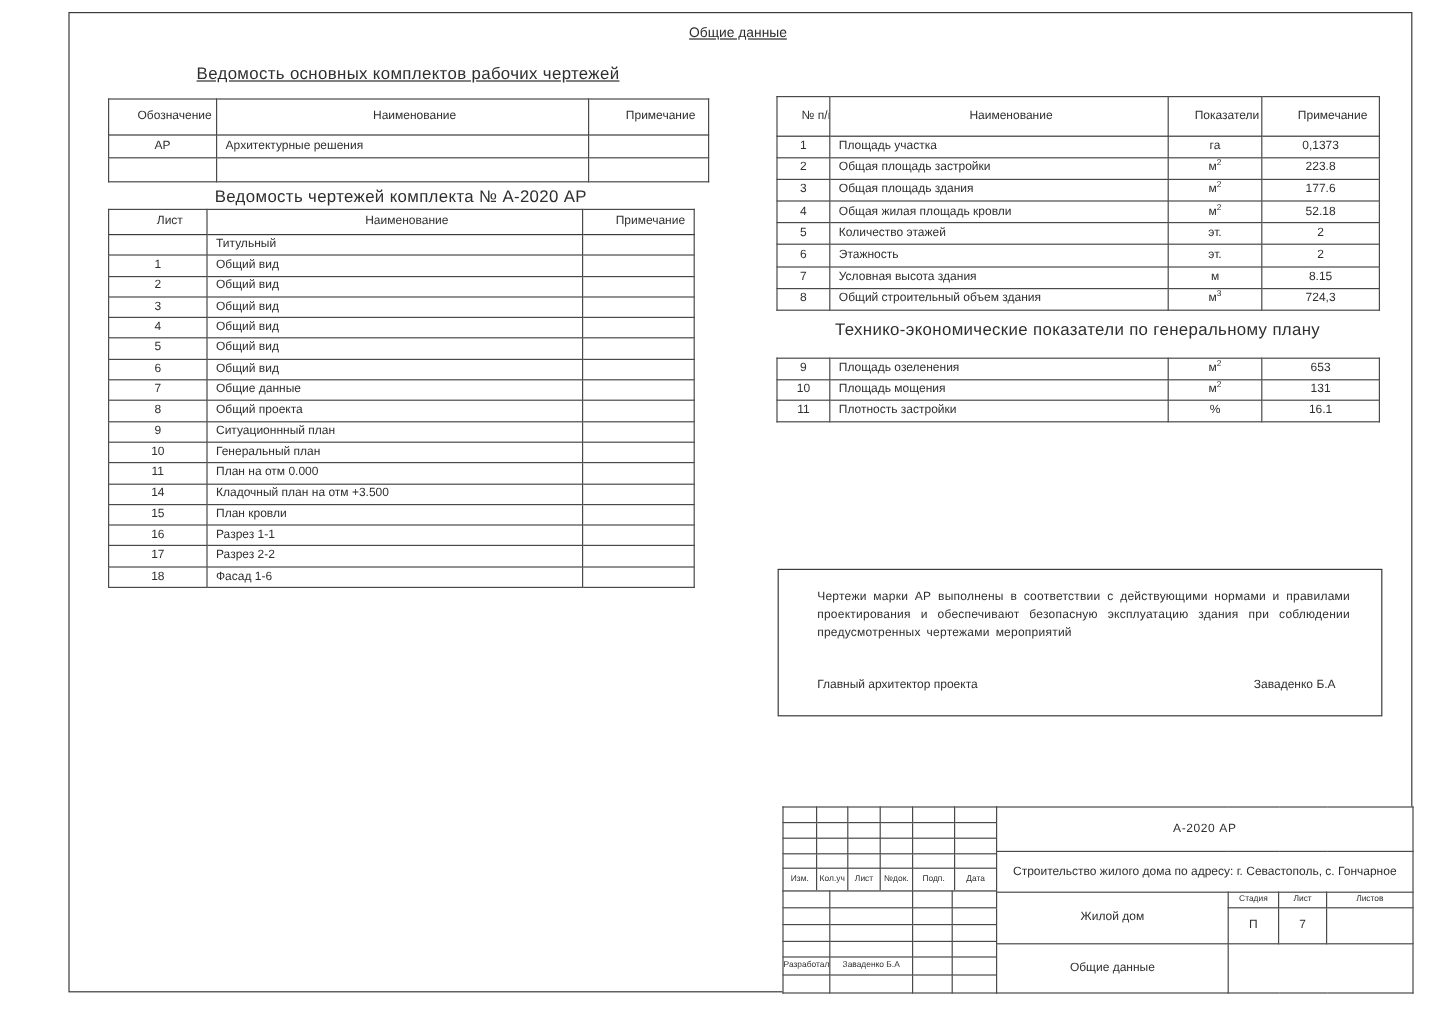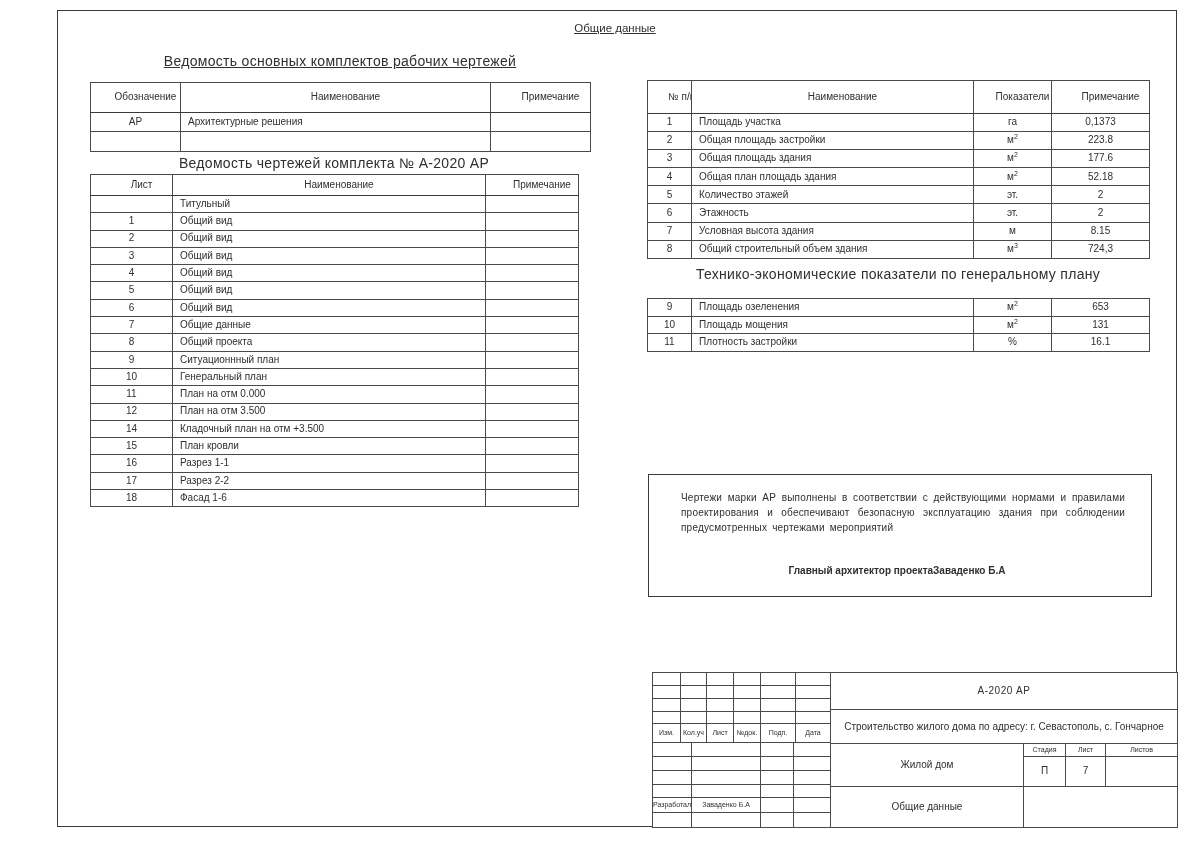--- a/index.html
+++ b/index.html
@@ -16,21 +16,21 @@
      vertical-align:middle;overflow:hidden;white-space:nowrap;}
   td.hdr{text-align:center;font-size:10px;padding-left:20px;}
   td.c{text-align:center;}
   td.l{text-align:left;padding-left:7px;}
   .hdrline td{border-bottom:1.6px solid #3a3a3a;}
   sup{font-size:7px;line-height:0;}
   .notes{border:1.2px solid #3a3a3a;box-sizing:border-box;}
   .notes p{margin:15px 26px 0 32px;font-size:10px;line-height:1.5;
            text-align:justify;letter-spacing:.2px;word-spacing:2px;}
   .notes .sigrow{position:absolute;left:32px;right:38px;bottom:20px;
-                 display:flex;justify-content:center;font-size:10px;font-weight:bold;}
+                 display:flex;justify-content:space-between;font-size:10px;}
   .stamp{box-sizing:border-box;}
   .stamp td{font-size:10px;}
   .stamp .tiny{font-size:7px;text-align:center;}
   .docnum{font-size:13.5px;text-align:center;letter-spacing:.5px;}
   .projname{font-size:10px;text-align:center;white-space:normal;line-height:1.35;padding:0 10px;}
   .objname{font-size:10.5px;text-align:center;}
 </style>
 </head>
 <body>
 
@@ -134,25 +134,20 @@
           <td class="c">10</td>
           <td class="l">Генеральный план</td>
           <td></td>
         </tr>
     <tr style="height:17.3px">
           <td class="c">11</td>
           <td class="l">План на отм 0.000</td>
           <td></td>
         </tr>
     <tr style="height:17.3px">
-          <td class="c">12</td>
-          <td class="l">План на отм 3.500</td>
-          <td></td>
-        </tr>
-    <tr style="height:17.3px">
           <td class="c">14</td>
           <td class="l">Кладочный план на отм +3.500</td>
           <td></td>
         </tr>
     <tr style="height:17.3px">
           <td class="c">15</td>
           <td class="l">План кровли</td>
           <td></td>
         </tr>
     <tr style="height:17.3px">
@@ -201,21 +196,21 @@
           <td class="c">223.8</td>
         </tr>
     <tr style="height:18.1px">
           <td class="c">3</td>
           <td class="l">Общая площадь здания</td>
           <td class="c"><span>м</span><sup>2</sup></td>
           <td class="c">177.6</td>
         </tr>
     <tr style="height:18.1px">
           <td class="c">4</td>
-          <td class="l">Общая план площадь здания</td>
+          <td class="l">Общая жилая площадь кровли</td>
           <td class="c"><span>м</span><sup>2</sup></td>
           <td class="c">52.18</td>
         </tr>
     <tr style="height:18.1px">
           <td class="c">5</td>
           <td class="l">Количество этажей</td>
           <td class="c"><span>эт.</span><sup></sup></td>
           <td class="c">2</td>
         </tr>
     <tr style="height:18.1px">

